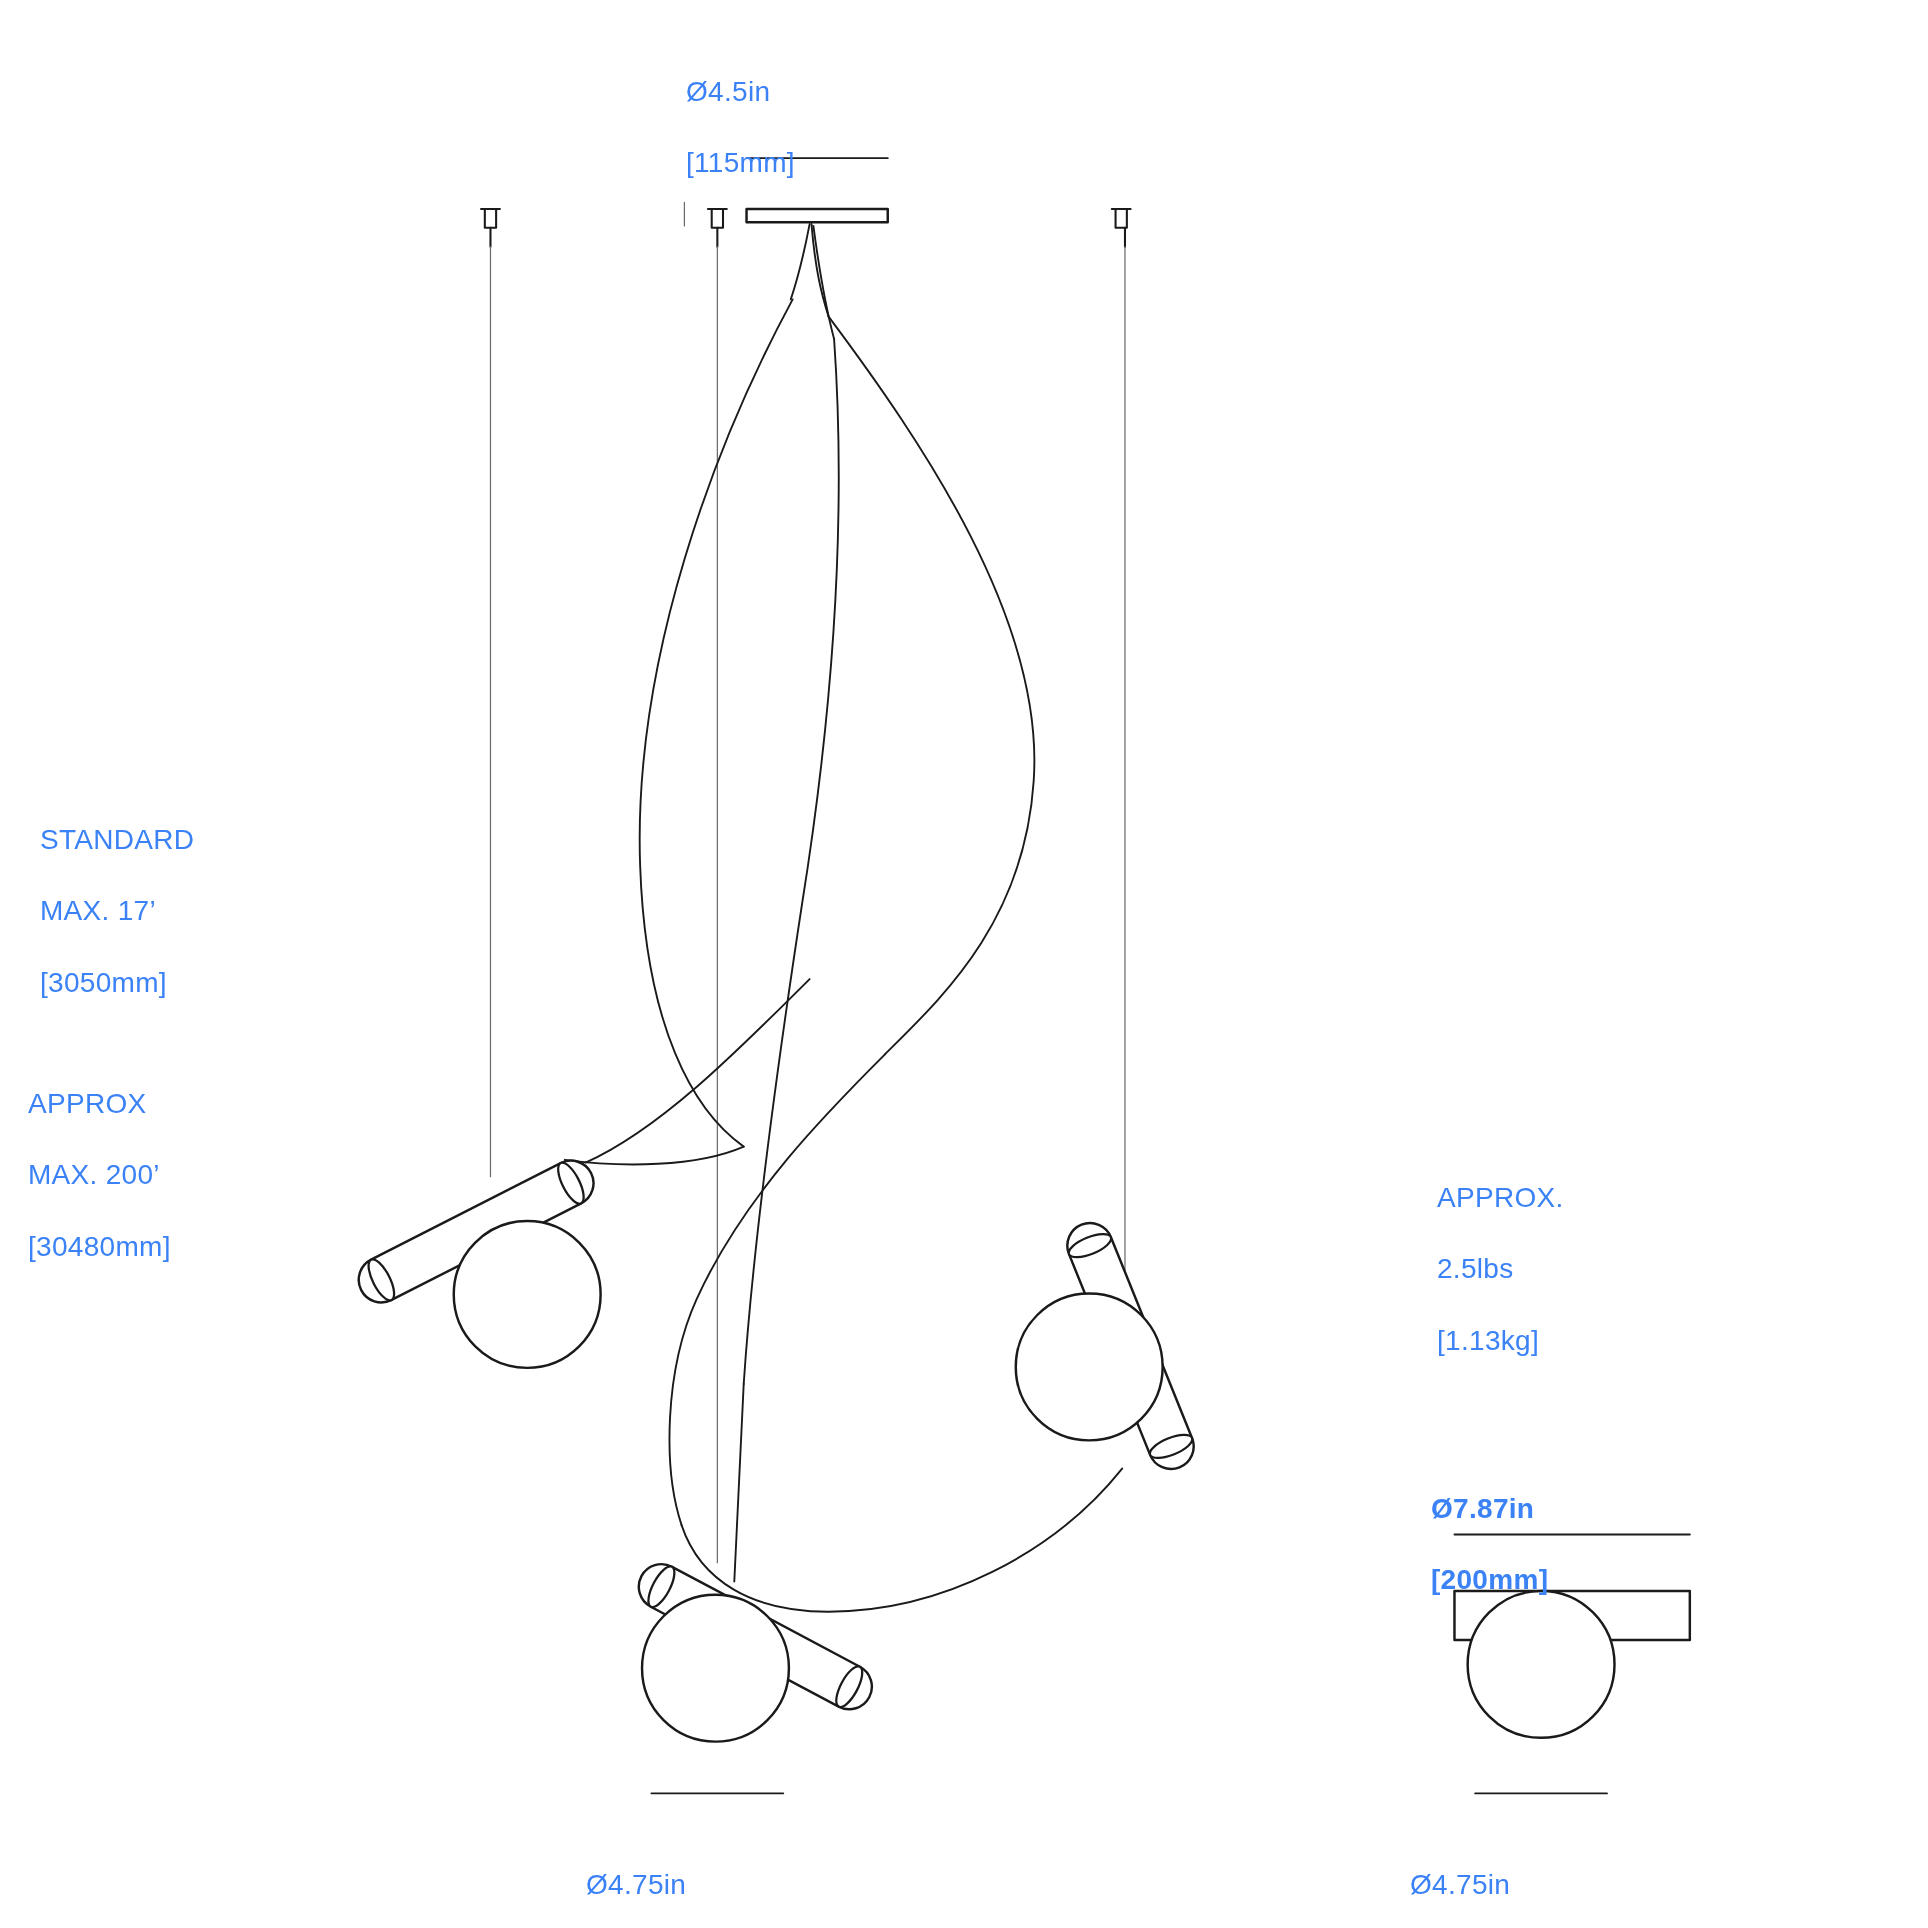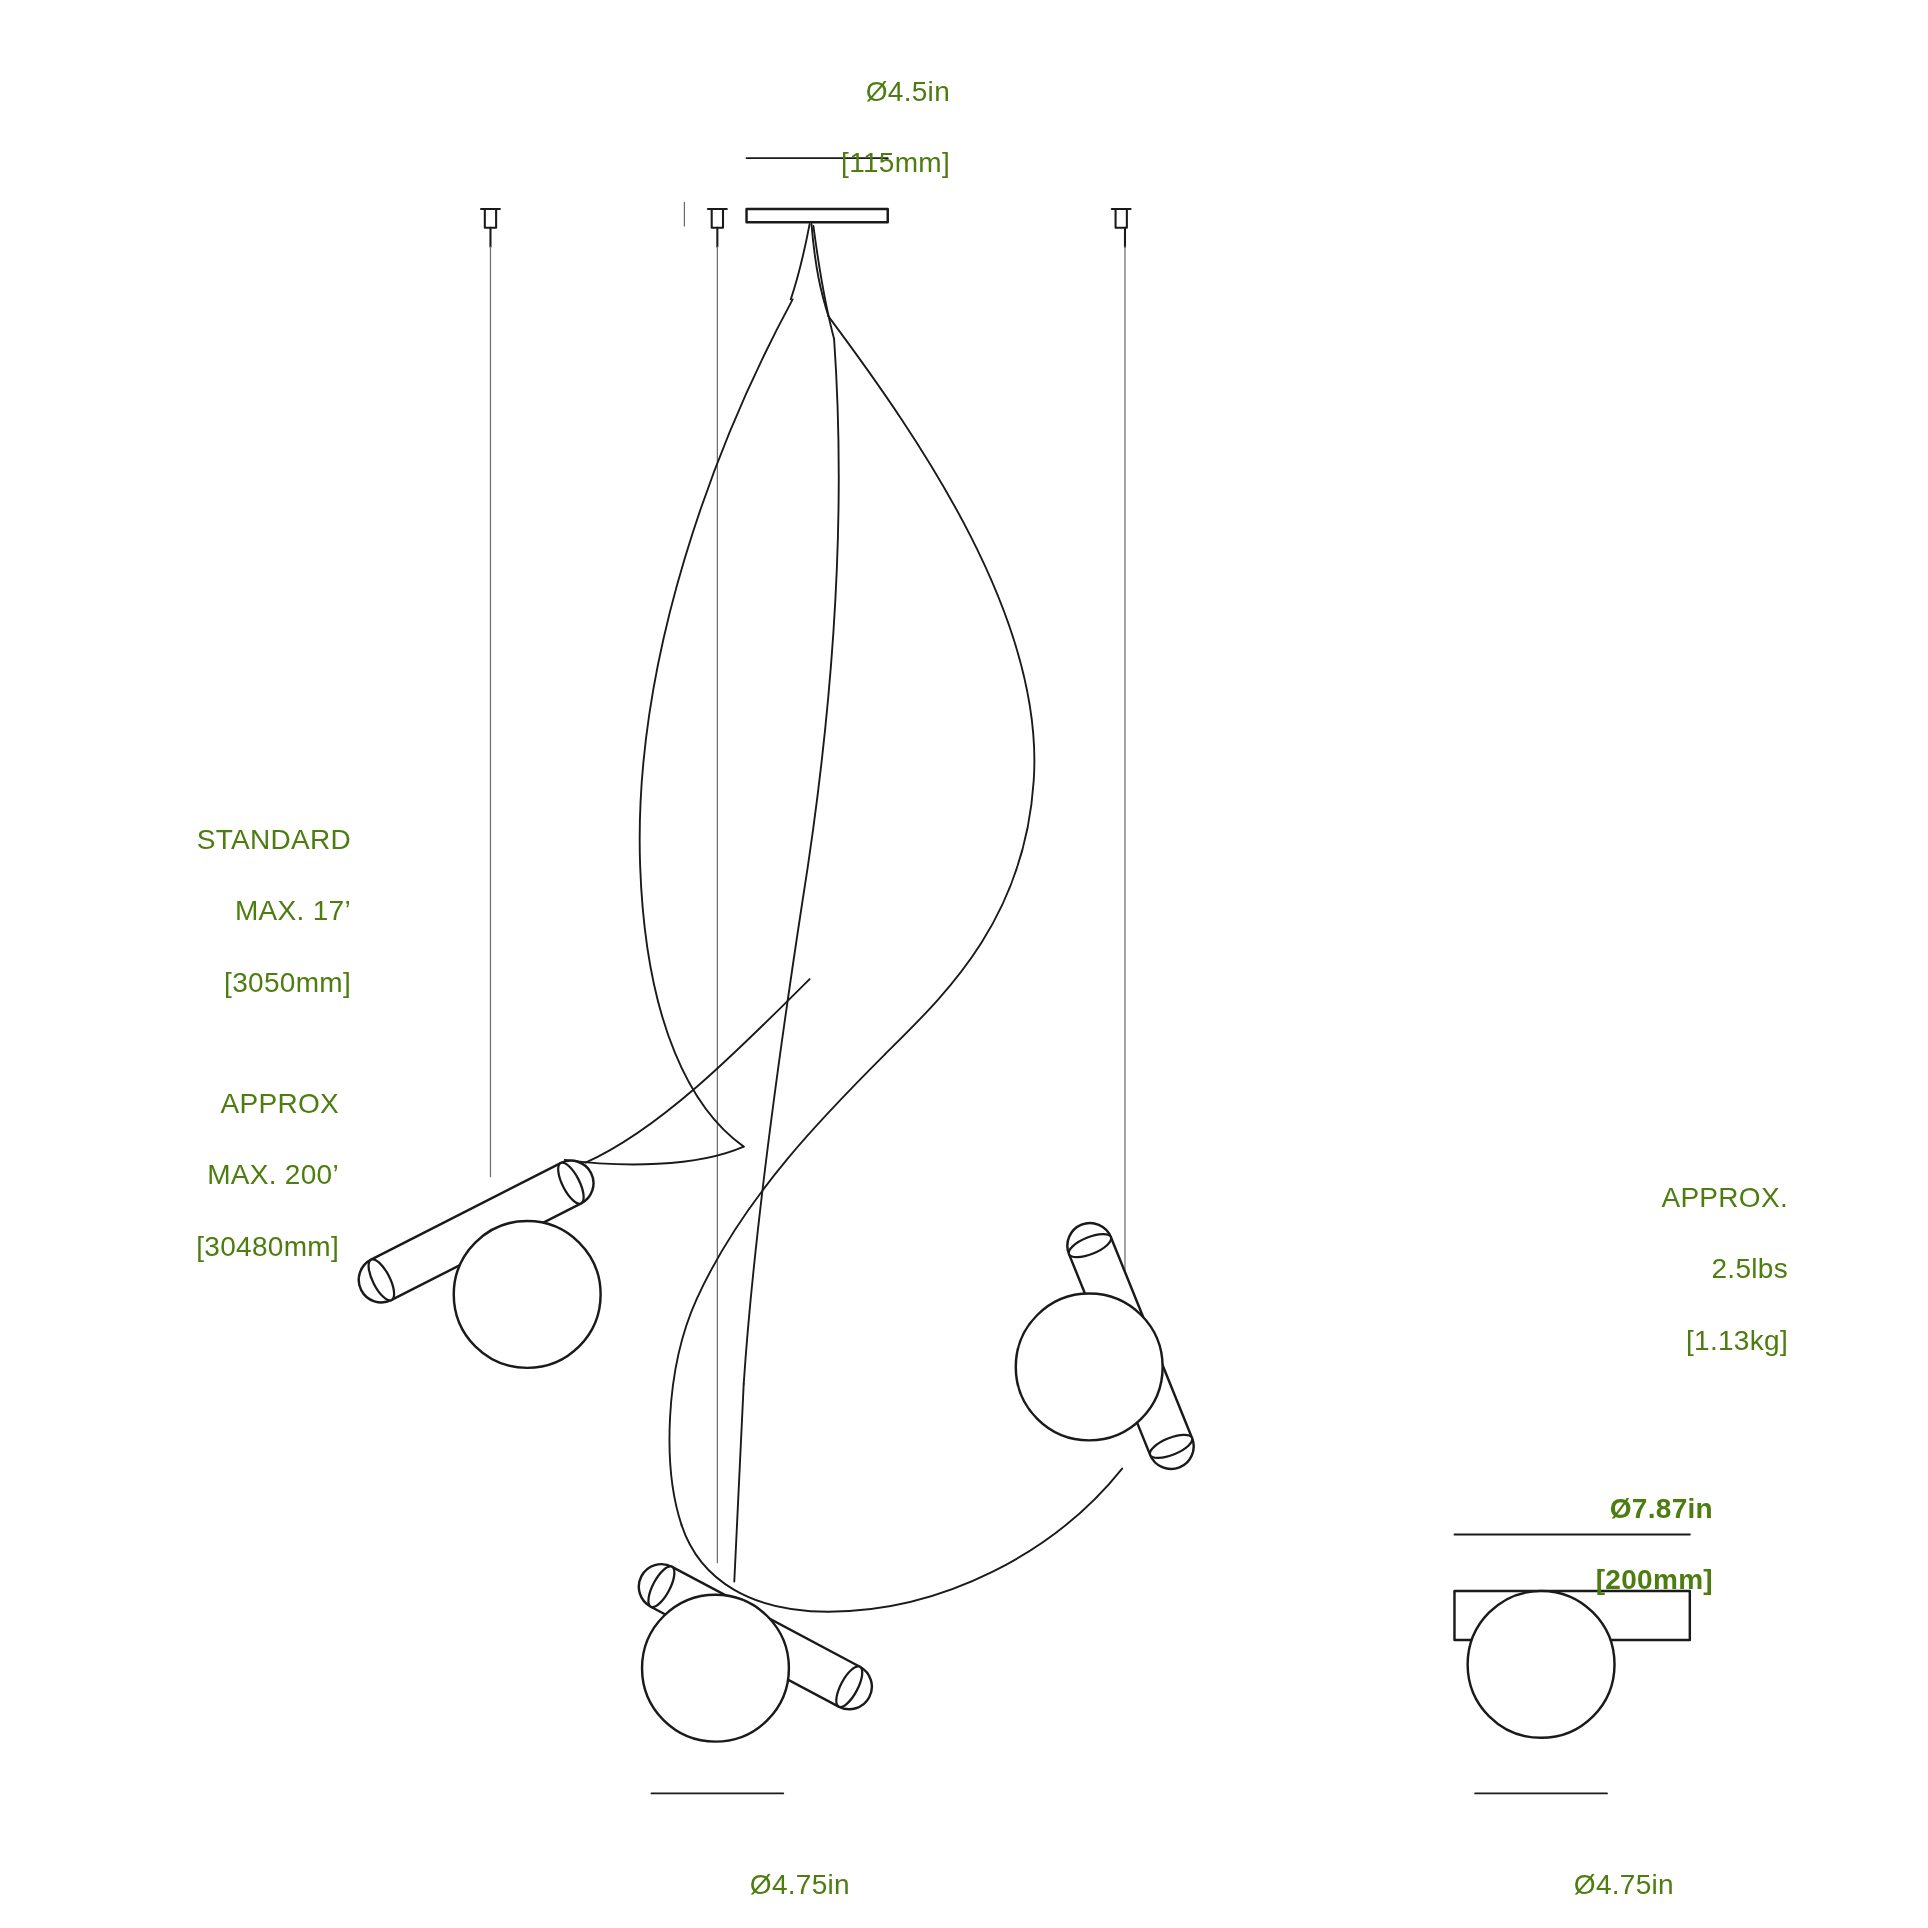--- a/index.html
+++ b/index.html
@@ -17,25 +17,25 @@
   }
   #spec-sheet {
     position: absolute;
     left: 0;
     top: 0;
     width: 1928px;
     height: 1928px;
   }
   .dim-label {
     position: absolute;
-    text-align: right;
+    text-align: left;
     font-size: 28px;
     line-height: 1.28;
     letter-spacing: 0.3px;
-    color: #4d7c0f;
+    color: #3b82f6;
     white-space: pre-line;
     font-family: "Liberation Sans", sans-serif;
   }
   .dim-label .l1, .dim-label .l2, .dim-label .l3 {
     display: block;
   }
   .drawing-svg {
     position: absolute;
     left: 0;
     top: 0;
@@ -133,21 +133,21 @@
     <span class="l2">MAX. 17’</span>
     <span class="l3">[3050mm]</span>
   </div>
 
   <div class="dim-label" style="left:28px; top:1050px; width:311px;">
     <span class="l1">APPROX</span>
     <span class="l2">MAX. 200’</span>
     <span class="l3">[30480mm]</span>
   </div>
 
-  <div class="dim-label" style="left:1506px; top:1144px; width:282px;">
+  <div class="dim-label" style="left:1437px; top:1144px; width:282px;">
     <span class="l1">APPROX.</span>
     <span class="l2">2.5lbs</span>
     <span class="l3">[1.13kg]</span>
   </div>
 
   <div class="dim-label" style="left:1431px; top:1455px; width:282px;font-weight:bold;">
     <span class="l1">Ø7.87in</span>
     <span class="l2">[200mm]</span>
   </div>
 

